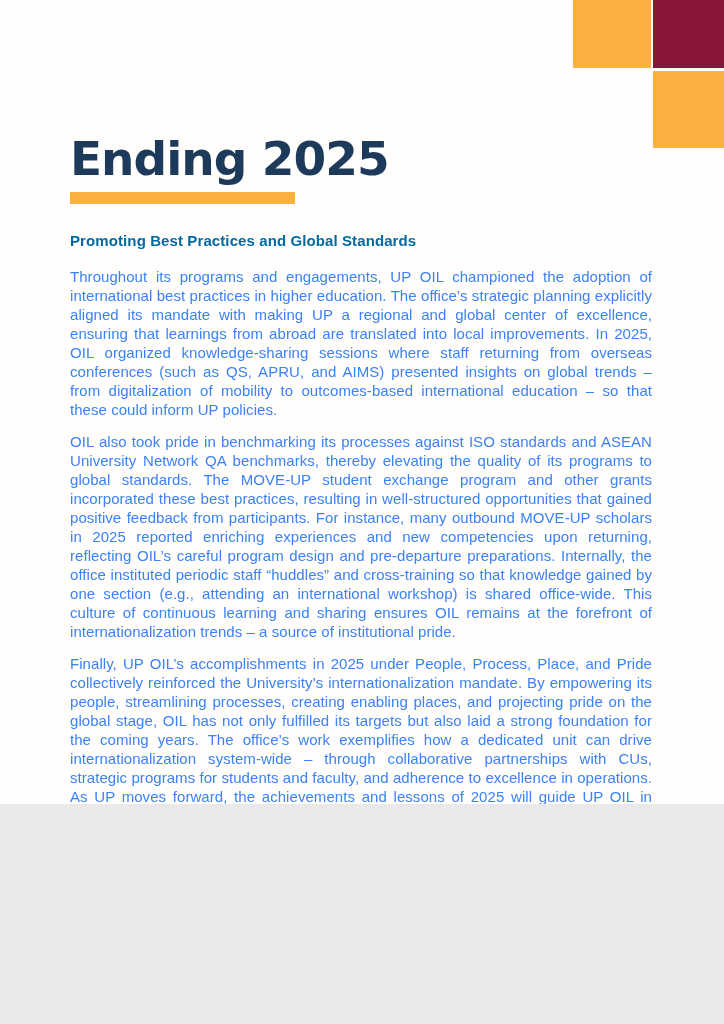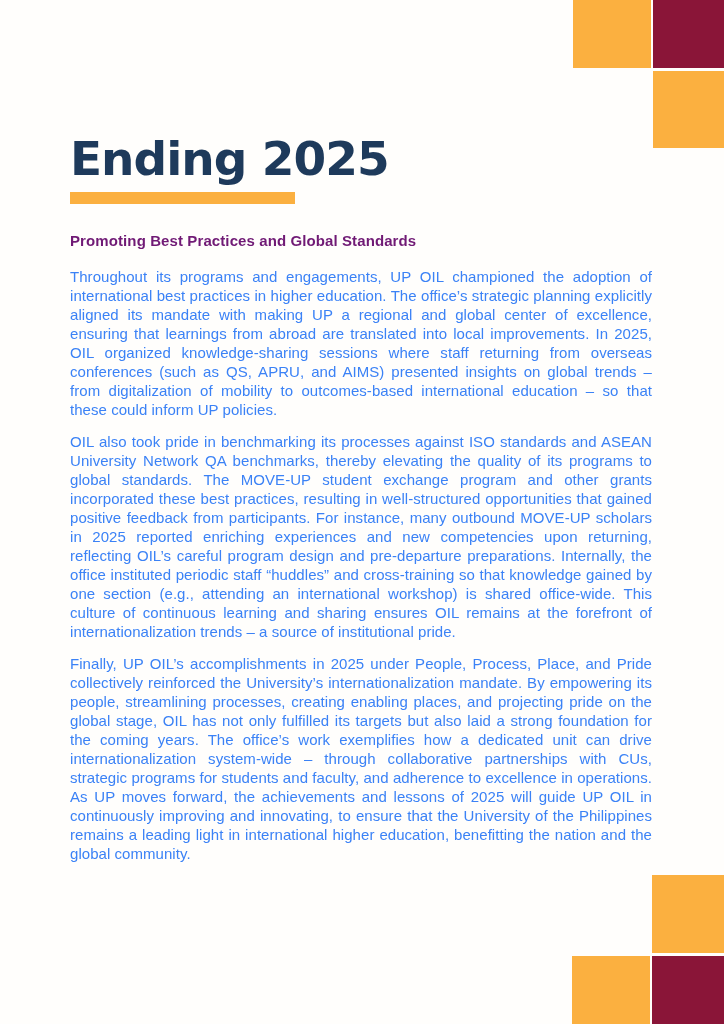--- a/index.html
+++ b/index.html
@@ -1,19 +1,19 @@
 <!DOCTYPE html>
 <html><head>
 <meta charset="utf-8">
 <style>
   html, body { margin: 0; padding: 0; background: #e9e9e9; }
   .page {
     position: relative;
     width: 724px;
-    height: 1024px;
+    height: 804px;
     margin: 0 auto;
     background: #fffefc;
     overflow: hidden;
     font-family: "Liberation Sans", sans-serif;
   }
 
   
   .sq { position: absolute; }
   .sq.orange { background: #FBB040; }
   .sq.maroon { background: #8A1538; }
@@ -48,21 +48,21 @@
     height: 12px;
     margin-top: 7px;
     background: #FBB040;
   }
 
   h2.section-heading {
     margin: 27px 0 0 0;
     font-size: 15px;
     font-weight: bold;
     line-height: 19px;
-    color: #701a75;
+    color: #0369a1;
     letter-spacing: 0.1px;
   }
 
   .body-text p {
     margin: 0 0 13px 0;
     font-size: 15px;
     line-height: 19px;
     color: #3b82f6;
     text-align: justify;
     letter-spacing: 0.05px;

